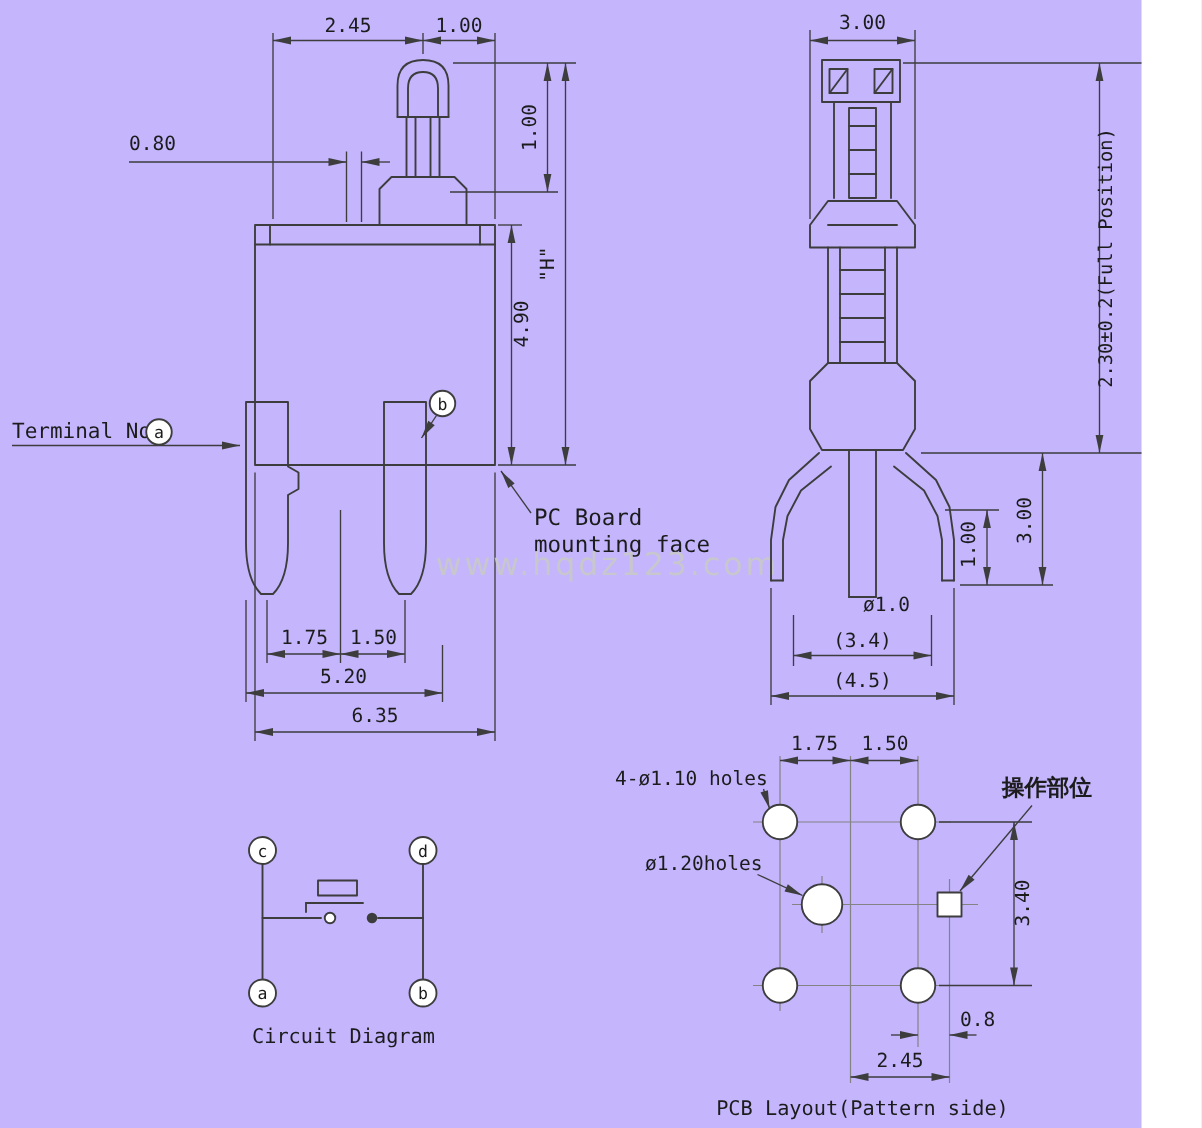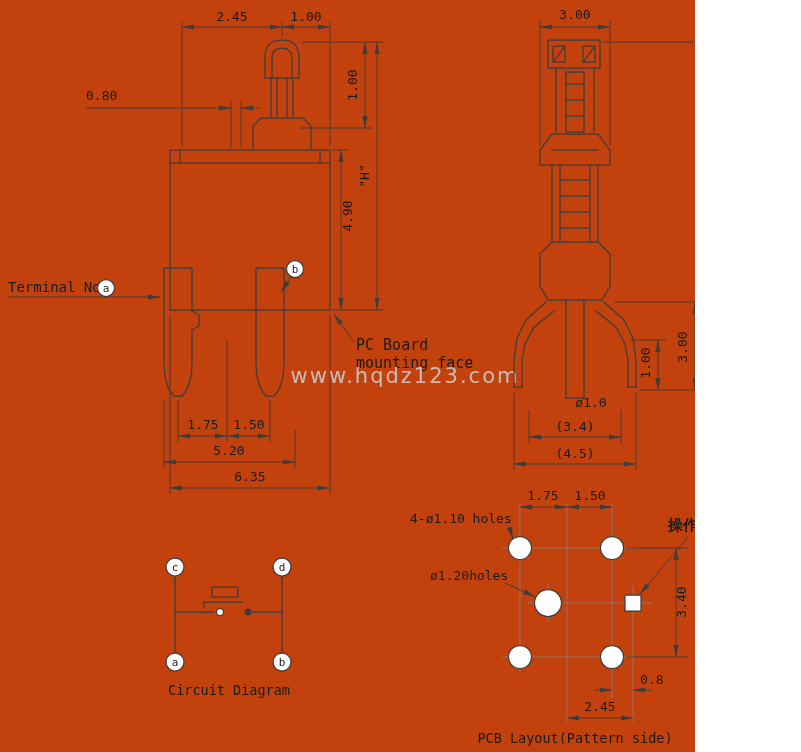--- a/index.html
+++ b/index.html
@@ -1,16 +1,16 @@
 <!DOCTYPE html>
 <html><head>
 <meta charset="utf-8">
 <style>
   html,body{margin:0;padding:0;background:#ffffff;}
-  .canvas{position:relative;width:695px;height:752px;background:#c2410c;overflow:hidden;}
+  .canvas{position:relative;width:761px;height:752px;background:#c4b5fd;overflow:hidden;}
   svg text{font-family:"DejaVu Sans Mono","Liberation Mono",monospace;fill:#1c1c1c;}
   .dim{font-size:13px;}
   .dimsm{font-size:12.5px;}
   .lbl{font-size:14px;}
   .note{font-size:15px;}
   .title{font-size:13.5px;}
   .small{font-size:11px;}
   .cjk{font-size:15px;font-weight:bold;font-family:"DejaVu Sans",sans-serif;}
   .wm{font-size:21px;fill:#c9c9c9;letter-spacing:2px;font-family:"DejaVu Sans",sans-serif;}
   .geo{stroke:#3d3d3d;stroke-width:1.25;fill:none;stroke-linejoin:round;stroke-linecap:round;}

